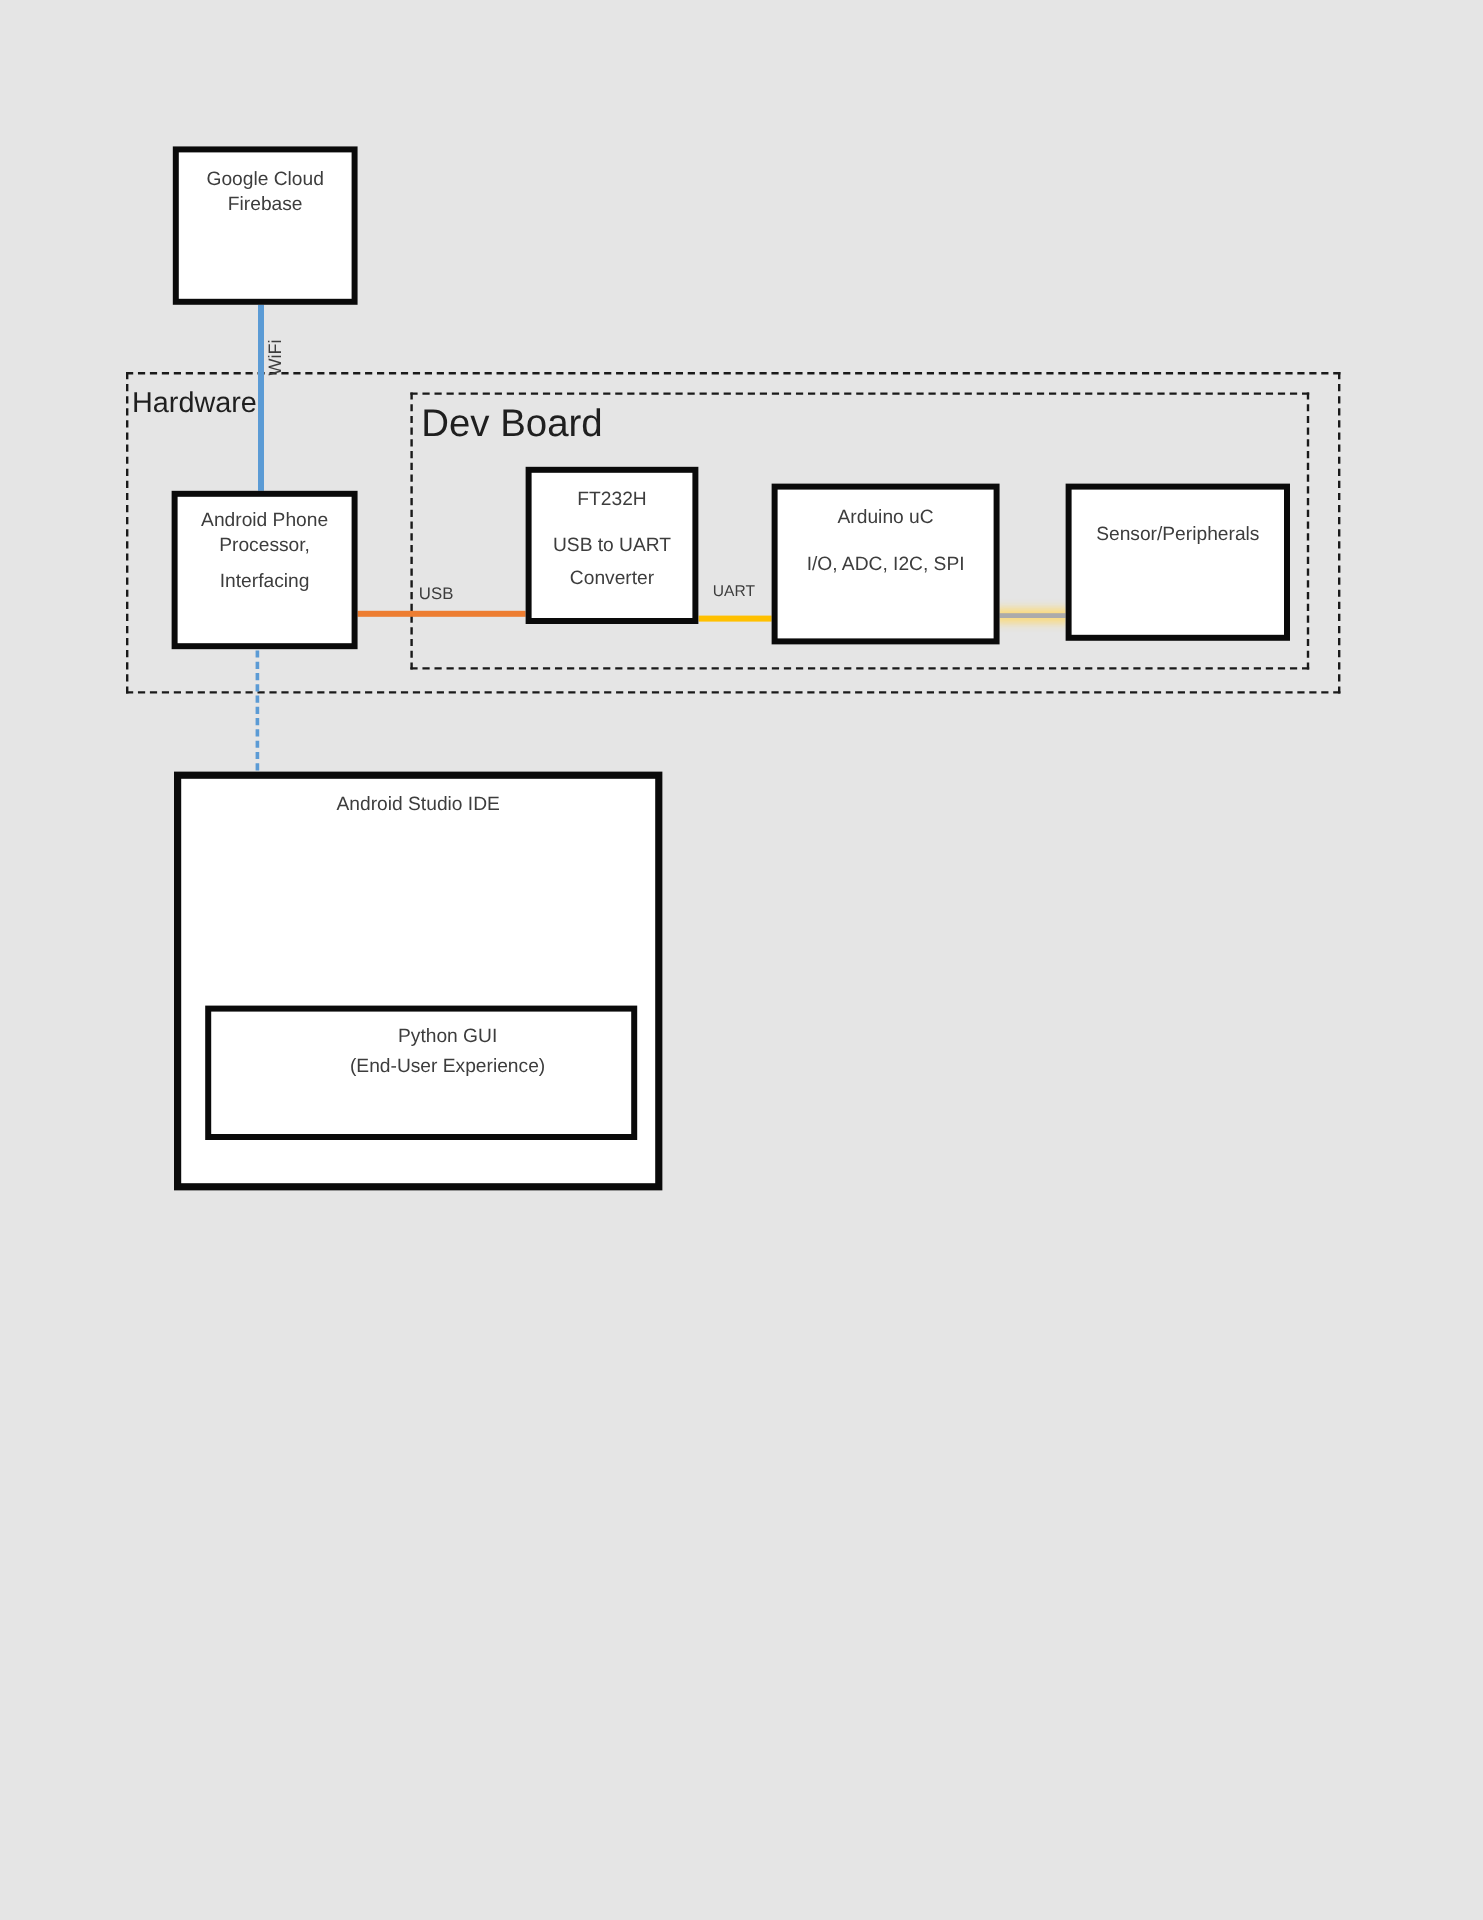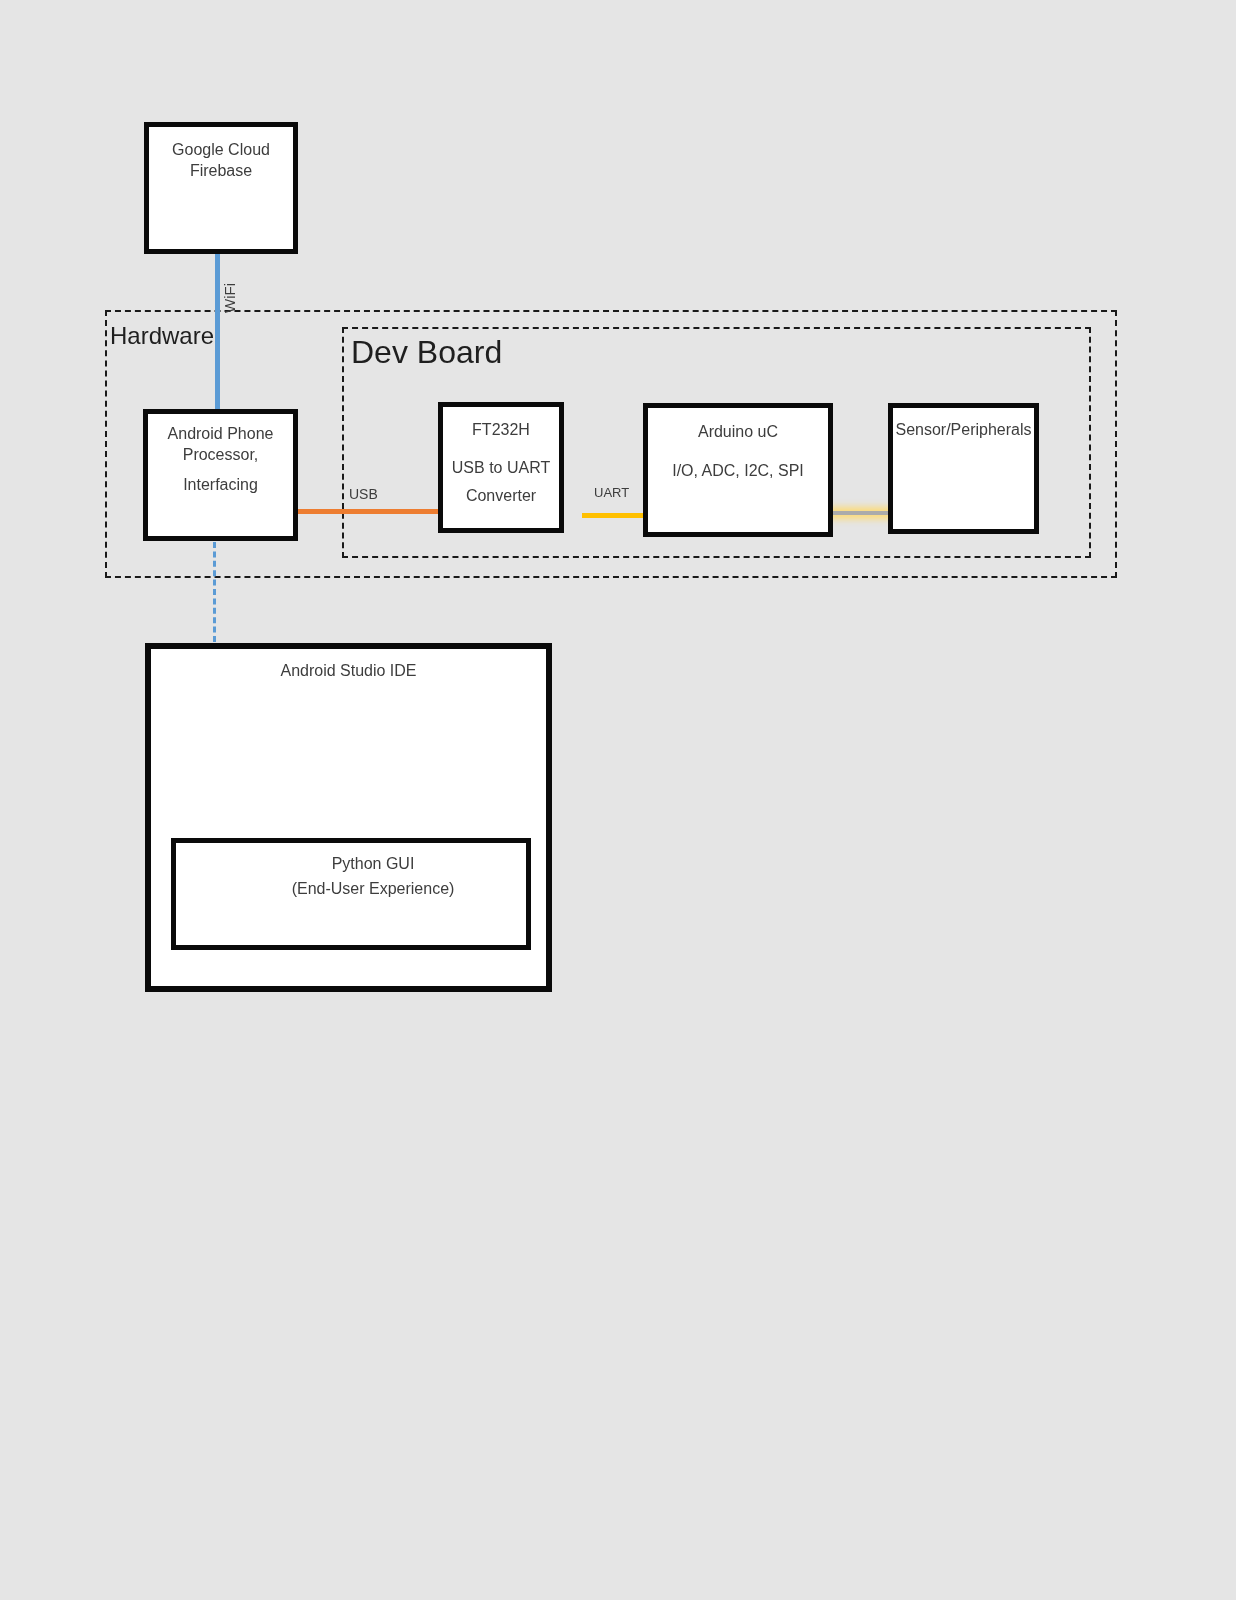--- a/index.html
+++ b/index.html
@@ -60,34 +60,34 @@
   #devboard-group   { left: 342px; top: 327px; width: 749px; height: 231px; }
   #devboard-label   { left: 351px; top: 334px; font-size: 32px; }
 
   #phone-box        { left: 143px; top: 409px; width: 155px; height: 132px; padding-top: 9px; }
   #phone-line2      { }
   #phone-line3      { margin-top: 9px; }
 
   #usb-line         { left: 297px; top: 509px; width: 142px; height: 5px; background: #ED7D31; }
   #usb-label        { left: 349px; top: 486px; }
 
-  #ft232h-box       { left: 438px; top: 402px; width: 126px; height: 131px; padding-top: 12px; }
+  #ft232h-box       { left: 438px; top: 389px; width: 144px; height: 131px; padding-top: 12px; }
   #ft232h-line2     { margin-top: 17px; }
   #ft232h-line3     { margin-top: 7px; }
 
   #uart-line        { left: 582px; top: 513px; width: 62px; height: 5px; background: #FFC000; }
   #uart-label       { left: 594px; top: 485px; font-size: 13px; }
 
   #arduino-box      { left: 643px; top: 403px; width: 190px; height: 134px; padding-top: 13px; }
   #arduino-line2    { margin-top: 18px; }
 
   #sensor-link-line { left: 832px; top: 511px; width: 57px; height: 4px; background: #ABABAB;
                       box-shadow: 0 0 7px 4px rgba(255, 216, 100, 0.85); }
 
-  #sensor-box       { left: 888px; top: 403px; width: 151px; height: 131px; padding-top: 11px; }
+  #sensor-box       { left: 888px; top: 403px; width: 187px; height: 131px; padding-top: 27px; }
 
   #phone-ide-line   { left: 213px; top: 542px; width: 0; height: 100px; border-left: 3px dashed #5B9BD5; background: transparent; }
 
   #ide-box          { left: 145px; top: 643px; width: 407px; height: 349px; border-width: 6px; padding-top: 11px; }
   #template-box     { left: 168px; top: 696px; width: 357px; height: 111px; padding-top: 7px; }
   #template-line2   { margin-top: 21px; }
   #python-box       { left: 171px; top: 838px; width: 360px; height: 112px; padding-top: 10px; padding-left: 44px; }
   #python-line2     { margin-top: 4px; }
 </style>
 </head>

